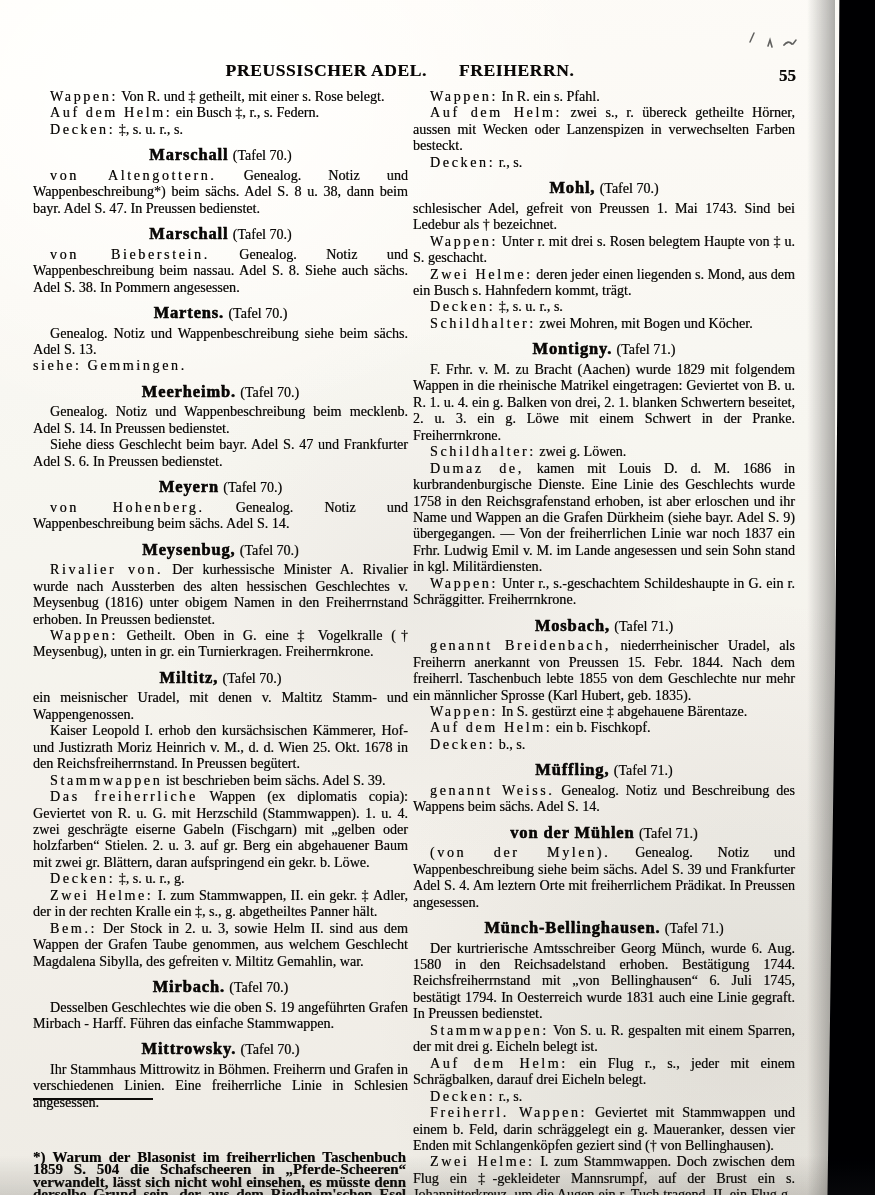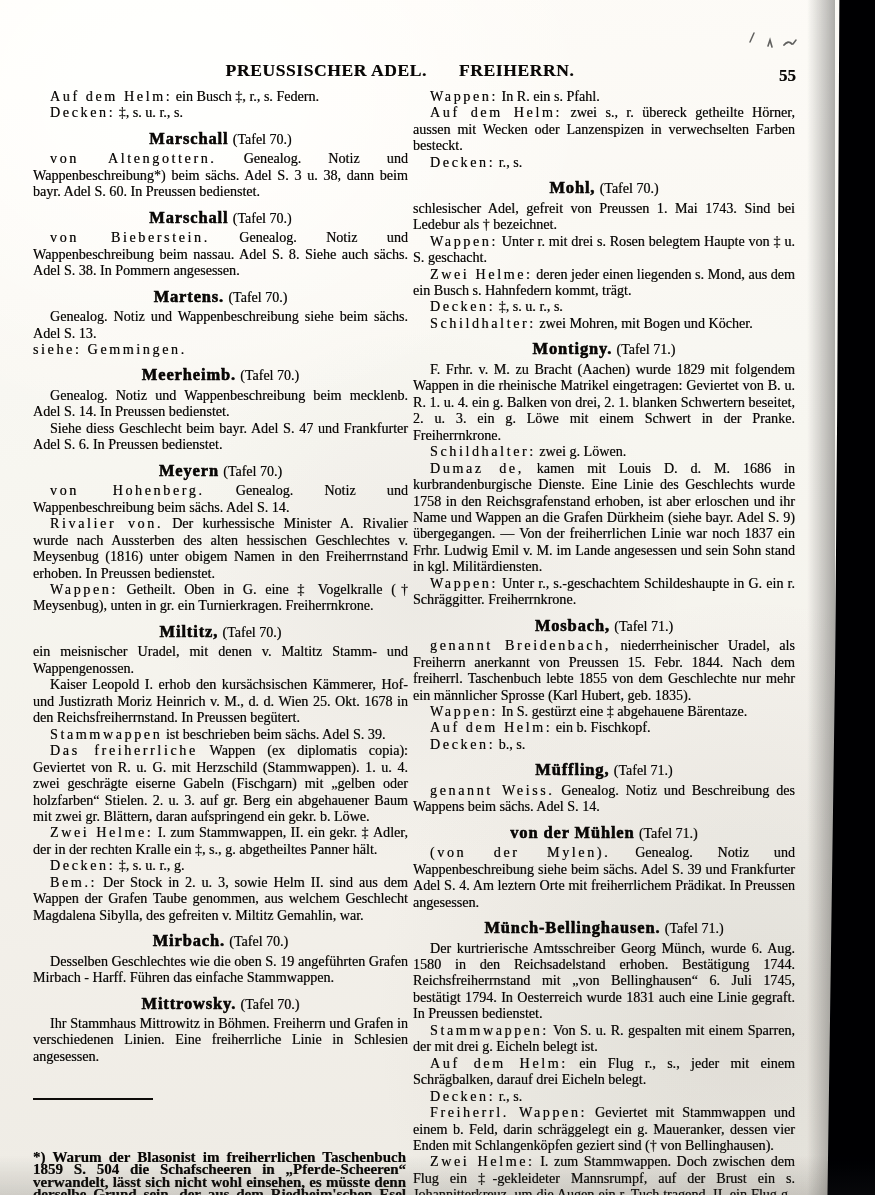--- a/index.html
+++ b/index.html
@@ -179,27 +179,28 @@
   <svg id="pencil-marks" viewBox="0 0 70 26">
     <path d="M6 12 L10 3" stroke="#2b2b2b" stroke-width="1.5" fill="none" stroke-linecap="round"></path>
     <path d="M24 16 L26 10 L28 17" stroke="#2b2b2b" stroke-width="1.6" fill="none" stroke-linecap="round"></path>
     <path d="M40 15 q4 -5 8 -1" stroke="#2b2b2b" stroke-width="1.8" fill="none" stroke-linecap="round"></path>
     <path d="M49 14 l3 -4" stroke="#2b2b2b" stroke-width="1.5" fill="none" stroke-linecap="round"></path>
   </svg>
 
   <div class="column" id="col-left">
 
     <div class="entry">
+      <p class="para"><span class="sp">Wappen:</span> <span>Von R. und ‡ getheilt, mit einer s. Rose belegt.</span></p>
       <p class="para"><span class="sp">Auf dem Helm:</span> <span>ein Busch ‡, r., s. Federn.</span></p>
       <p class="para"><span class="sp">Decken:</span> <span>‡, s. u. r., s.</span></p>
     </div>
 
     <div class="entry">
       <p class="fam"><span class="nm">Marschall</span> <span class="tafel">(Tafel 70.)</span></p>
-      <p class="para"><span class="sp">von Altengottern.</span><span> Genealog. Notiz und Wappenbeschreibung*) beim sächs. Adel S. 3 u. 38, dann beim bayr. Adel S. 60. In Preussen bedienstet.</span></p>
+      <p class="para"><span class="sp">von Altengottern.</span><span> Genealog. Notiz und Wappenbeschreibung*) beim sächs. Adel S. 8 u. 38, dann beim bayr. Adel S. 47. In Preussen bedienstet.</span></p>
     </div>
 
     <div class="entry">
       <p class="fam"><span class="nm">Marschall</span> <span class="tafel">(Tafel 70.)</span></p>
       <p class="para"><span class="sp">von Bieberstein.</span><span> Genealog. Notiz und Wappenbeschreibung beim nassau. Adel S. 8. Siehe auch sächs. Adel S. 38. In Pommern angesessen.</span></p>
     </div>
 
     <div class="entry">
       <p class="fam"><span class="nm">Martens.</span> <span class="tafel">(Tafel 70.)</span></p>
       <p class="para"><span>Genealog. Notiz und Wappenbeschreibung siehe beim sächs. Adel S. 13.</span></p>
@@ -217,32 +218,33 @@
     <div class="entry">
       <p class="para"><span>Siehe diess Geschlecht beim bayr. Adel S. 47 und Frankfurter Adel S. 6. In Preussen bedienstet.</span></p>
     </div>
 
     <div class="entry">
       <p class="fam"><span class="nm">Meyern</span> <span class="tafel">(Tafel 70.)</span></p>
       <p class="para"><span class="sp">von Hohenberg.</span><span> Genealog. Notiz und Wappenbeschreibung beim sächs. Adel S. 14.</span></p>
     </div>
 
     <div class="entry">
+      <p class="fam"><span class="nm">Meysenbug,</span> <span class="tafel">(Tafel 70.)</span></p>
       <p class="para"><span class="sp">Rivalier von.</span><span> Der kurhessische Minister A. Rivalier wurde nach Aussterben des alten hessischen Geschlechtes v. Meysenbug (1816) unter obigem Namen in den Freiherrnstand erhoben. In Preussen bedienstet.</span></p>
       <p class="para"><span class="sp">Wappen:</span><span> Getheilt. Oben in G. eine ‡ Vogelkralle († Meysenbug), unten in gr. ein Turnierkragen. Freiherrnkrone.</span></p>
     </div>
 
     <div class="entry">
       <p class="fam"><span class="nm">Miltitz,</span> <span class="tafel">(Tafel 70.)</span></p>
       <p class="para noind"><span>ein meisnischer Uradel, mit denen v. Maltitz Stamm- und Wappengenossen.</span></p>
       <p class="para"><span>Kaiser Leopold I. erhob den kursächsischen Kämmerer, Hof- und Justizrath Moriz Heinrich v. M., d. d. Wien 25. Okt. 1678 in den Reichsfreiherrnstand. In Preussen begütert.</span></p>
       <p class="para"><span class="sp">Stammwappen</span><span> ist beschrieben beim sächs. Adel S. 39.</span></p>
       <p class="para"><span class="sp">Das freiherrliche</span><span> Wappen (ex diplomatis copia): Geviertet von R. u. G. mit Herzschild (Stammwappen). 1. u. 4. zwei geschrägte eiserne Gabeln (Fischgarn) mit „gelben oder holzfarben“ Stielen. 2. u. 3. auf gr. Berg ein abgehauener Baum mit zwei gr. Blättern, daran aufspringend ein gekr. b. Löwe.</span></p>
+      <p class="para"><span class="sp">Decken:</span><span> ‡, s. u. r., g.</span></p>
       <p class="para"><span class="sp">Zwei Helme:</span><span> I. zum Stammwappen, II. ein gekr. ‡ Adler, der in der rechten Kralle ein ‡, s., g. abgetheiltes Panner hält.</span></p>
-      <p class="para"><span class="sp">Decken:</span><span> ‡, s. u. r., g.</span></p>
       <p class="para"><span class="sp">Bem.:</span><span> Der Stock in 2. u. 3, sowie Helm II. sind aus dem Wappen der Grafen Taube genommen, aus welchem Geschlecht Magdalena Sibylla, des gefreiten v. Miltitz Gemahlin, war.</span></p>
     </div>
 
     <div class="entry">
       <p class="fam"><span class="nm">Mirbach.</span> <span class="tafel">(Tafel 70.)</span></p>
       <p class="para"><span>Desselben Geschlechtes wie die oben S. 19 angeführten Grafen Mirbach - Harff. Führen das einfache Stammwappen.</span></p>
     </div>
 
     <div class="entry">
       <p class="fam"><span class="nm">Mittrowsky.</span> <span class="tafel">(Tafel 70.)</span></p>

